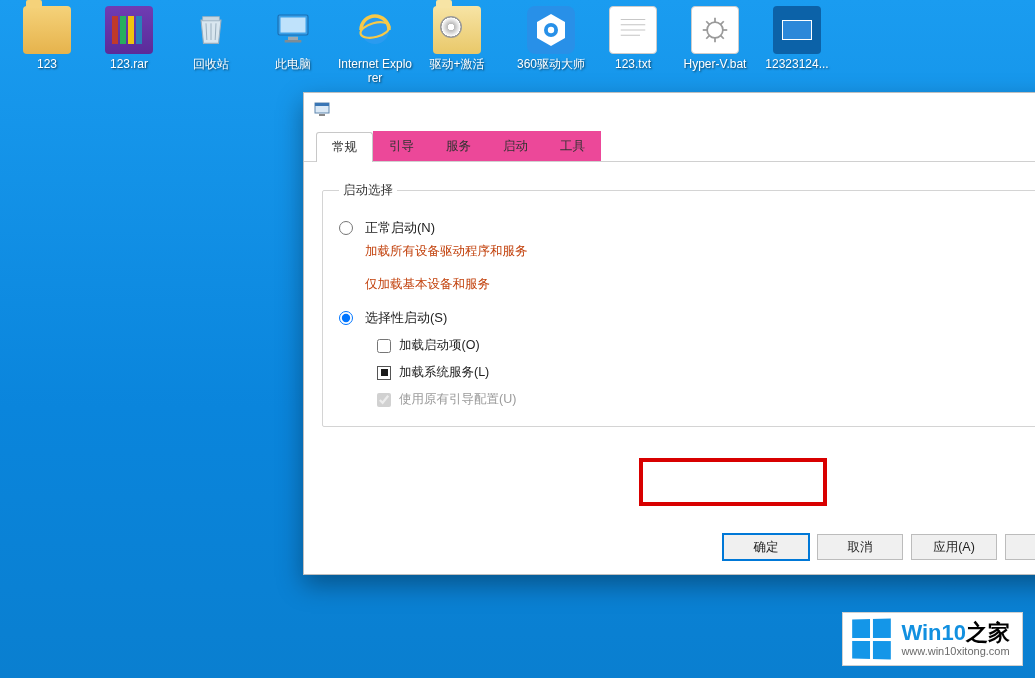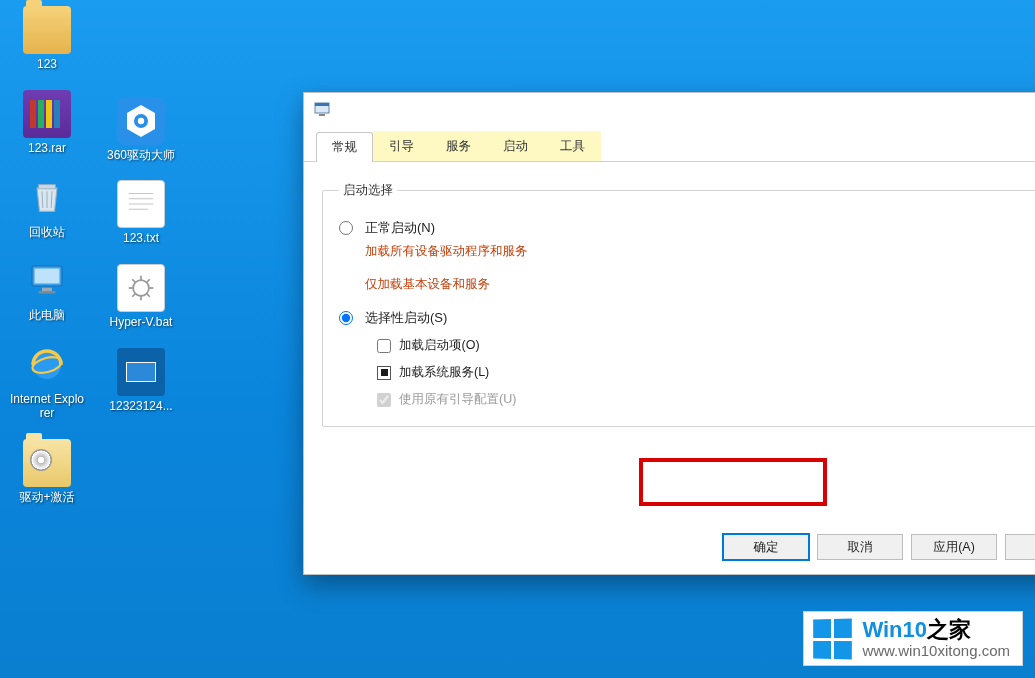--- a/index.html
+++ b/index.html
@@ -5,21 +5,21 @@
     * { margin: 0; padding: 0; box-sizing: border-box; font-family: "Microsoft YaHei", "Segoe UI", Tahoma, sans-serif; }
     body { width: 1035px; height: 678px; background: linear-gradient(180deg,#1a9cf0 0%,#0a85dc 60%,#0a7fd0 100%); position: relative; overflow: hidden; }
 
     
     .win-bg { position: absolute; right: -120px; top: 120px; width: 420px; height: 420px; opacity: .35; transform: perspective(600px) rotateY(-28deg) skewX(-2deg); }
     .win-bg .q { position: absolute; width: 49%; height: 49%; background: rgba(255,255,255,.55); }
     .win-bg .q1{ left:0; top:0;} .win-bg .q2{ right:0; top:0;} .win-bg .q3{ left:0; bottom:0;} .win-bg .q4{ right:0; bottom:0;}
 
     
     .desktop { position: absolute; left: 0; top: 0; padding: 6px 8px; }
-    .col { display: flex; flex-direction: column; gap: 18px; justify-content: center; }
+    .col { display: flex; flex-direction: row; gap: 4px; }
     .cols { display: flex; gap: 16px; }
     .icon { width: 78px; display: flex; flex-direction: column; align-items: center; gap: 4px; color: #fff; text-align: center; }
     .icon .label { font-size: 12px; text-shadow: 1px 1px 2px rgba(0,0,0,.6); word-break: break-all; line-height: 1.15; }
     .ic { width: 48px; height: 48px; border-radius: 4px; display: flex; align-items: center; justify-content: center; }
     .ic svg { width: 42px; height: 42px; }
     .folder-bg { background: linear-gradient(180deg,#f5d27a,#e6b34c); border-radius: 4px; position: relative; }
     .folder-bg::before { content:""; position:absolute; top:-6px; left:3px; width:16px; height:8px; background:#f5d27a; border-radius:2px 2px 0 0; }
     .txt-bg { background:#fff; border:1px solid #ccc; }
     .rar-bg { background: linear-gradient(180deg,#6f3cb3,#5b2b99); display:flex; align-items:center; justify-content:center; }
     .rar-bg .books { width:34px;height:28px;display:flex;gap:2px;}
@@ -36,21 +36,21 @@
     .folder2-bg{background:linear-gradient(180deg,#f7e4a5,#e9c869);border-radius:4px;position:relative;}
     .folder2-bg::before{content:"";position:absolute;top:-6px;left:3px;width:16px;height:8px;background:#f7e4a5;border-radius:2px 2px 0 0;}
     .folder2-bg .disc{position:absolute;left:7px;top:10px;width:22px;height:22px;border-radius:50%;background:radial-gradient(circle,#fff 20%,#bbb 22%,#fff 60%,#999 62%);}
 
     
     .dialog { position: absolute; left: 303px; top: 92px; width: 805px; height: 483px; background:#fff; border:1px solid #bfbfbf; box-shadow: 0 10px 24px rgba(0,0,0,.35); }
     .titlebar { height: 32px; background:#fff; display:flex; align-items:center; justify-content:space-between; padding: 0 12px 0 10px; }
     .titlebar .appicon { width:16px; height:16px; }
     .close { width: 32px; height: 24px; display:flex; align-items:center; justify-content:center; font-size:16px; color:#333; cursor:pointer; }
     .tabstrip { display:flex; border-bottom:1px solid #d0d0d0; padding: 6px 12px 0 12px; gap: 0; }
-    .tab { font-size: 12.5px; color:#333; padding: 6px 15px; border:1px solid transparent; border-bottom:none; background:#fef9c3; cursor:pointer; }
+    .tab { font-size: 12.5px; color:#333; padding: 6px 15px; border:1px solid transparent; border-bottom:none; background:#ec4899; cursor:pointer; }
     .tab.active { border-color:#c8c8c8; background:#fff; border-radius:3px 3px 0 0; position:relative; top:1px; }
     .panel { padding: 16px 18px 16px 18px; }
     fieldset { border:1px solid #d4d4d4; border-radius:2px; padding: 14px 16px 18px 16px; margin-top: 4px; }
     legend { font-size: 12.5px; color:#333; padding: 0 4px; }
     .radio-row { display:flex; align-items:center; gap:12px; font-size:13px; color:#222; margin-top: 8px; }
     .radio-row:first-of-type { margin-top: 6px; }
     .desc { font-size:12.5px; color:#c2410c; margin: 6px 0 16px 26px; }
     input[type=radio],input[type=checkbox]{ width:14px;height:14px; }
     .sub { margin-left: 38px; display:flex; align-items:center; gap:8px; font-size:12.5px; color:#222; margin-top:10px;}
     .sub.disabled { color:#9a9a9a; }
@@ -62,21 +62,21 @@
     .btn { width:86px; height:26px; font-size:12.5px; color:#222; background:#f0f0f0; border:1px solid #bcbcbc; cursor:pointer; }
     .btn.primary { border-color:#0078d7; outline:1px solid #0078d7; }
 
     
     .wm { position:absolute; right:12px; bottom:12px; background:#fff; border:1px solid #d0d0d0; display:flex; align-items:center; gap:10px; padding:6px 12px 6px 8px; }
     .wm .logo { display:grid; grid-template-columns:1fr 1fr; grid-template-rows:1fr 1fr; gap:3px; width:40px; height:40px; transform:perspective(200px) rotateY(-15deg); }
     .wm .logo div{ background:#1496e8; }
     .wm .txt { line-height:1.1; }
     .wm .t1 { font-size:22px; font-weight:700; color:#1f1f1f; }
     .wm .t1 span { color:#1290e0; }
-    .wm .t2 { font-size:15px; color:#6a6a6a; }
+    .wm .t2 { font-size:11px; color:#6a6a6a; }
   </style>
 </head>
 <body>
 
 <div class="win-bg">
     <div class="q q1"></div>
     <div class="q q2"></div>
     <div class="q q3"></div>
     <div class="q q4"></div>
   </div>

